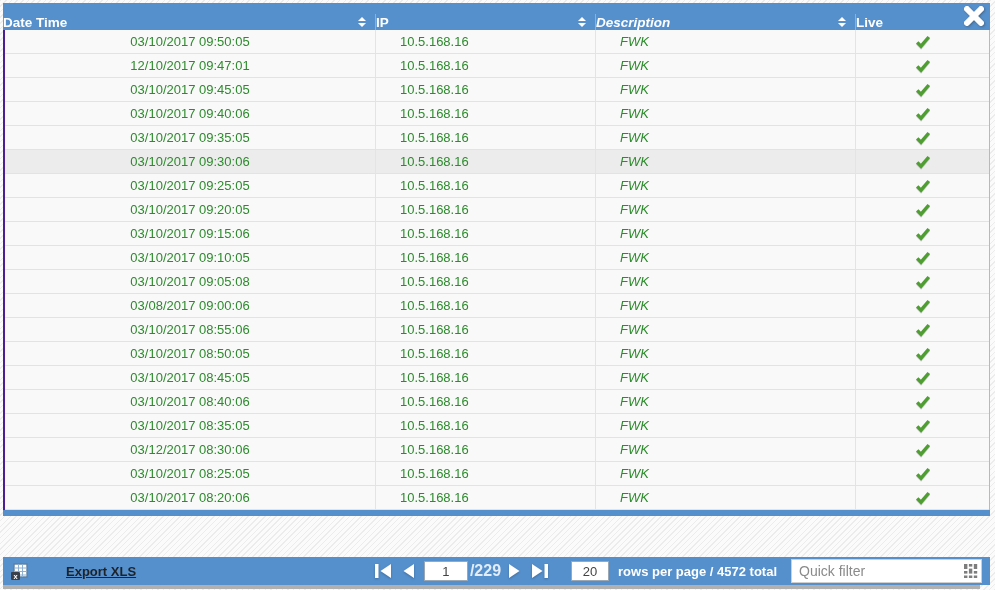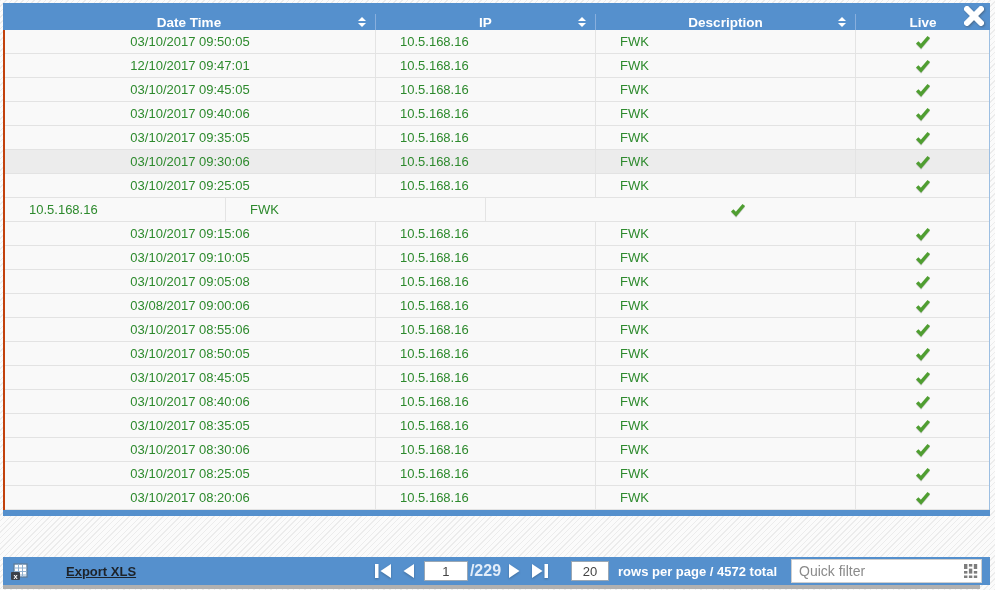--- a/index.html
+++ b/index.html
@@ -6,35 +6,35 @@
   html,body { width: 995px; height: 590px; overflow: hidden; }
   body {
     font-family: "Liberation Sans", "DejaVu Sans", sans-serif;
     background: repeating-linear-gradient(135deg, #ececec 0px, #ececec 1px, #fbfbfb 1px, #fbfbfb 4px);
   }
   .widget { position: absolute; left: 3px; top: 3px; width: 987px; }
 
   
   .thead { display: flex; height: 27px; background: #5590cd; }
   .th {
-    position: relative; display: flex; align-items: center; justify-content: center;
+    position: relative; display: flex; align-items: center; 
     color: #fff; font-weight: bold; font-size: 13.5px; margin-top: 11px;
   }
   .th + .th { border-left: 1px solid #89afdd; }
   .col-0 { width: 372px; }
   .col-1 { width: 220px; }
-  .col-2 { width: 260px; }
+  .col-2 { width: 260px; font-style: italic; }
   .col-3 { flex: 1; }
   .sort { position: absolute; right: 9px; top: 50%; transform: translateY(-50%); }
   .sort i { display: block; width: 0; height: 0; border-left: 4px solid transparent; border-right: 4px solid transparent; }
   .sort .su { border-bottom: 4px solid #fff; margin-bottom: 2px; }
   .sort .sd { border-top: 4px solid #fff; }
 
   
-  .tbody { border-left: 2px solid #c2410c; border-right: 1px solid #9dbfe2; background: #f9f9f9; }
+  .tbody { border-left: 2px solid #4c1d95; border-right: 1px solid #9dbfe2; background: #f9f9f9; }
   .tr { display: flex; height: 24px; background: #f9f9f9; border-bottom: 1px solid #e3e3e3; }
   .tr.hl { background: #ececec; }
   .tr > .col-0 { width: 370px; }
   .td { display: flex; align-items: center; font-size: 13px; color: #2d8a2d; }
   .td + .td { border-left: 1px solid #e4e4e4; }
   .c-center { justify-content: center; }
   .c-left { padding-left: 24px; }
   .check svg { display: block; filter: drop-shadow(0 1px 0 rgba(0,0,0,0.18)); }
 
   .bottom-bar { height: 6px; background: #5590cd; }
@@ -189,20 +189,21 @@
           <div class="td col-2 c-left">FWK</div>
           <div class="td col-3 c-center">
             <span class="check">
               <svg width="16" height="14" viewBox="0 0 16 14">
                 <path d="M2.2 7.4 L6 11.2 L13.8 2" fill="none" stroke="#4f9e31" stroke-width="3.4"></path>
               </svg>
             </span>
           </div>
         </div>
         <div class="tr">
+          <div class="td col-0 c-center">03/10/2017 09:20:05</div>
           <div class="td col-1 c-left">10.5.168.16</div>
           <div class="td col-2 c-left">FWK</div>
           <div class="td col-3 c-center">
             <span class="check">
               <svg width="16" height="14" viewBox="0 0 16 14">
                 <path d="M2.2 7.4 L6 11.2 L13.8 2" fill="none" stroke="#4f9e31" stroke-width="3.4"></path>
               </svg>
             </span>
           </div>
         </div>
@@ -308,21 +309,21 @@
           <div class="td col-2 c-left">FWK</div>
           <div class="td col-3 c-center">
             <span class="check">
               <svg width="16" height="14" viewBox="0 0 16 14">
                 <path d="M2.2 7.4 L6 11.2 L13.8 2" fill="none" stroke="#4f9e31" stroke-width="3.4"></path>
               </svg>
             </span>
           </div>
         </div>
         <div class="tr">
-          <div class="td col-0 c-center">03/10/2017 08:30:06</div>
+          <div class="td col-0 c-center">03/12/2017 08:30:06</div>
           <div class="td col-1 c-left">10.5.168.16</div>
           <div class="td col-2 c-left">FWK</div>
           <div class="td col-3 c-center">
             <span class="check">
               <svg width="16" height="14" viewBox="0 0 16 14">
                 <path d="M2.2 7.4 L6 11.2 L13.8 2" fill="none" stroke="#4f9e31" stroke-width="3.4"></path>
               </svg>
             </span>
           </div>
         </div>

